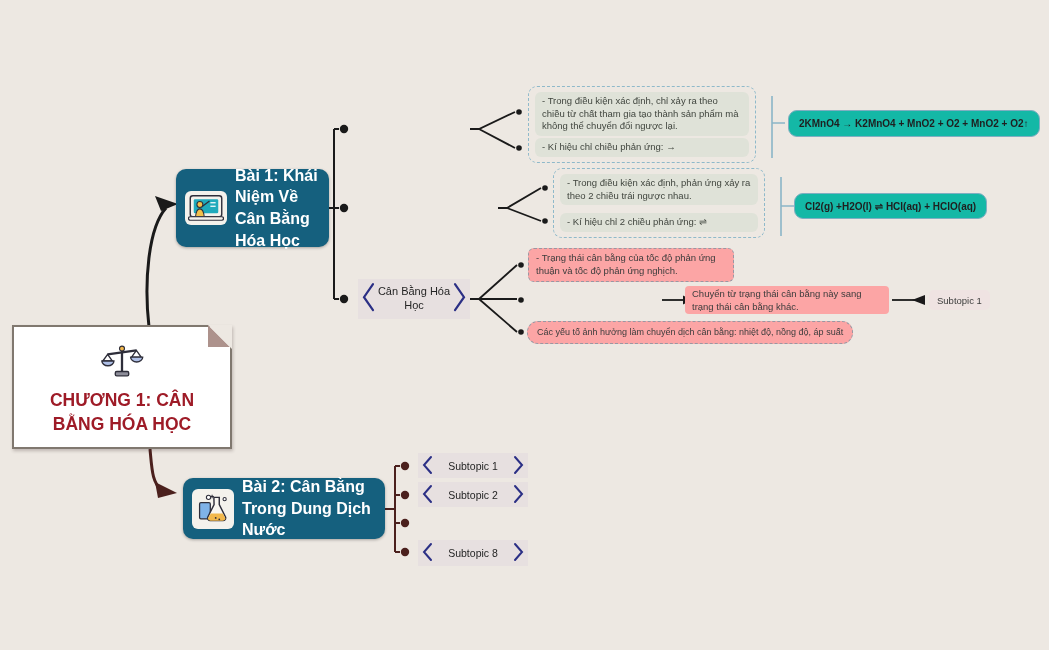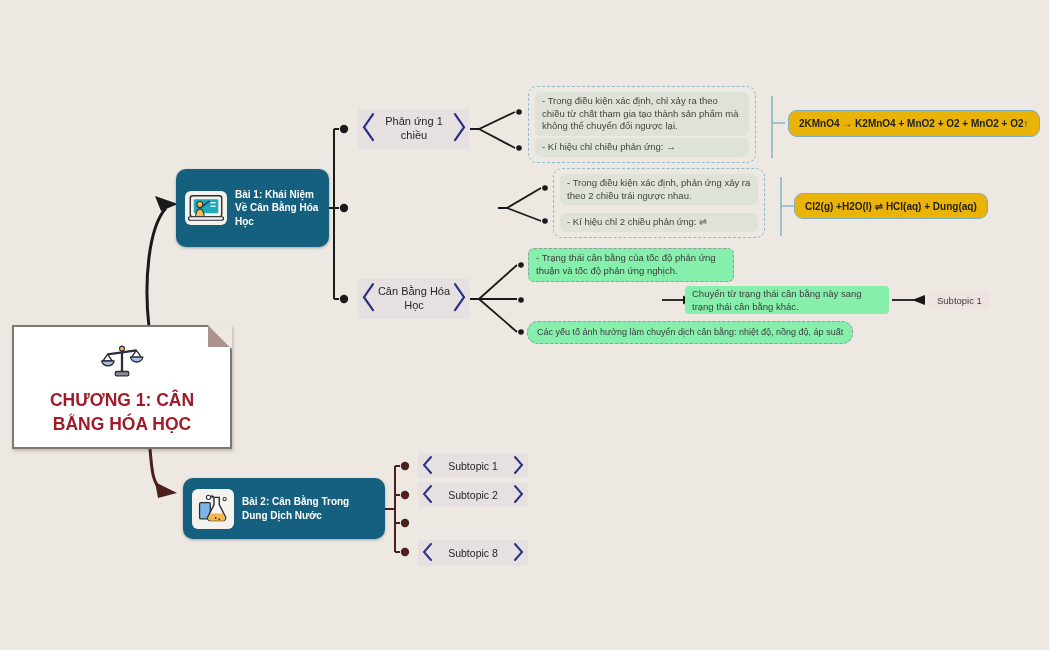--- a/index.html
+++ b/index.html
@@ -15,43 +15,43 @@
     border-top:24px solid #EDE8E2;border-left:24px solid transparent;}
   .fold-flap{position:absolute;top:-2px;right:0px;width:0;height:0;
     border-bottom:22px solid #AD928C;border-right:22px solid transparent;}
   .main-icon{position:absolute;top:14px;left:50%;transform:translateX(-50%);}
   .main-title{position:absolute;top:62px;left:12px;right:12px;text-align:center;
     color:#9E1B27;font-weight:bold;font-size:17.5px;line-height:1.35;}
 
   
   .node-teal{background:#15607E;border-radius:10px;color:#fff;display:flex;align-items:center;
     gap:8px;padding:8px 9px;z-index:2;box-shadow:0 1px 3px rgba(0,0,0,.3);}
-  .node-teal .ttl{font-weight:bold;font-size:10px;line-height:1.35;}
+  .node-teal .ttl{font-weight:bold;font-size:16px;line-height:1.35;}
   .icon-card{background:#F4F2EC;border-radius:6px;flex:0 0 auto;display:flex;
     align-items:center;justify-content:center;}
 
   
   .topic{background:#E7E0E0;display:flex;align-items:center;justify-content:center;
     text-align:center;font-size:11px;color:#252525;line-height:1.25;z-index:2;padding:0 14px;}
   .chev{position:absolute;top:50%;transform:translateY(-50%);}
   .chev.l{left:3px;} .chev.r{right:3px;}
 
   
   .notes-container{border:1.6px dashed #8FB9CA;border-radius:9px;padding:5px 6px;
     display:flex;flex-direction:column;justify-content:space-between;z-index:2;}
   .note-box{background:#DFE2D8;border-radius:6px;padding:3px 7px;font-size:9.5px;
     color:#41463F;line-height:1.34;}
 
   
-  .formula{display:inline-flex;align-items:center;background:#eab308;border:1.4px solid #7FAEC1;
+  .formula{display:inline-flex;align-items:center;background:#14b8a6;border:1.4px solid #7FAEC1;
     border-radius:9px;font-weight:bold;font-size:10px;color:#1F1F1F;padding:0 10px;
     white-space:nowrap;z-index:2;}
 
   
-  .pinkbox{background:#86efac;font-size:9.5px;color:#3C3C3C;line-height:1.32;z-index:2;}
+  .pinkbox{background:#fca5a5;font-size:9.5px;color:#3C3C3C;line-height:1.32;z-index:2;}
   .dash-gray{border:1.3px dashed #9A97A2;border-radius:6px;}
   .dash-blue{border:1.3px dashed #93A0BF;border-radius:11px;}
   .dash-rounded{border:1.3px dashed #9A97A2;border-radius:11px;}
 
   .subtopic{background:#E7E0E0;display:flex;align-items:center;justify-content:center;
     font-size:10.5px;color:#252525;z-index:2;padding:0 14px;}
   .subtle{background:#EFE3E2;border-radius:5px;display:inline-flex;align-items:center;
     padding:3px 8px;font-size:9.5px;color:#3C3C3C;z-index:2;}
 </style>
 </head>
@@ -145,31 +145,20 @@
         <circle cx="27" cy="30.5" r="1" fill="#2E2E3A"></circle>
         <circle cx="15" cy="6" r="2.4" fill="#fff" stroke="#2E2E3A" stroke-width="1.2"></circle>
         <circle cx="33" cy="8" r="1.8" fill="#fff" stroke="#2E2E3A" stroke-width="1.2"></circle>
         <line x1="19" y1="3" x2="19" y2="7" stroke="#2E2E3A" stroke-width="1.2"></line>
         <line x1="17" y1="5" x2="21" y2="5" stroke="#2E2E3A" stroke-width="1.2"></line>
       </svg>
     </span>
     <span class="ttl">Bài 2: Cân Bằng Trong Dung Dịch Nước</span>
   </div>
 
-  <div class="abs topic" style="left:358px;top:109px;width:112px;height:40px;">
-    <span class="chev l">
-      <svg width="14" height="30">
-          <polyline points="12,2 3,15 12,28" stroke="#2B2F85" stroke-width="2.2" fill="none" stroke-linecap="round"></polyline>
-        </svg></span>
-    <span>Phản ứng 1 chiều</span>
-    <span class="chev r">
-      <svg width="14" height="30">
-          <polyline points="2,2 11,15 2,28" stroke="#2B2F85" stroke-width="2.2" fill="none" stroke-linecap="round"></polyline>
-        </svg></span>
-  </div>
 
 
   <div class="abs notes-container" style="left:528px;top:86px;width:228px;height:77px;">
     <div class="note-box">- Trong điều kiện xác định, chỉ xảy ra theo chiều từ chất tham gia tạo thành sản phẩm mà không thể chuyển đổi ngược lại.</div>
     <div class="note-box">- Kí hiệu chỉ chiều phản ứng: →</div>
   </div>
 
   <div class="abs topic" style="left:358px;top:279px;width:112px;height:40px;">
     <span class="chev l">
       <svg width="14" height="30">
@@ -180,21 +169,21 @@
       <svg width="14" height="30">
           <polyline points="2,2 11,15 2,28" stroke="#2B2F85" stroke-width="2.2" fill="none" stroke-linecap="round"></polyline>
         </svg></span>
   </div>
   <div class="abs formula" style="left:788px;top:110px;height:27px;">2KMnO4 → K2MnO4 + MnO2 + O2 + MnO2 + O2↑</div>
 
   <div class="abs notes-container" style="left:553px;top:168px;width:212px;height:70px;">
     <div class="note-box">- Trong điều kiện xác định, phản ứng xảy ra theo 2 chiều trái ngược nhau.</div>
     <div class="note-box">- Kí hiệu chỉ 2 chiều phản ứng: ⇌</div>
   </div>
-  <div class="abs formula" style="left:794px;top:193px;height:26px;">Cl2(g) +H2O(l) ⇌ HCl(aq) + Dung(aq)</div>
+  <div class="abs formula" style="left:794px;top:193px;height:26px;">Cl2(g) +H2O(l) ⇌ HCl(aq) + HClO(aq)</div>
 
   <div class="abs pinkbox dash-gray" style="left:528px;top:248px;width:206px;height:34px;padding:3px 7px;">- Trạng thái cân bằng của tốc độ phản ứng thuận và tốc độ phản ứng nghịch.</div>
 
 
   <div class="abs pinkbox" style="left:685px;top:286px;width:204px;height:28px;padding:2px 7px;border-radius:4px;">Chuyển từ trạng thái cân bằng này sang trạng thái cân bằng khác.</div>
 
   <div class="abs subtle" style="left:929px;top:290px;height:20px;">Subtopic 1</div>
 
   <div class="abs pinkbox dash-rounded" style="left:527px;top:321px;height:23px;display:inline-flex;align-items:center;padding:0 9px;white-space:nowrap;font-size:9px;">Các yếu tố ảnh hưởng làm chuyển dịch cân bằng: nhiệt độ, nồng độ, áp suất</div>
 

